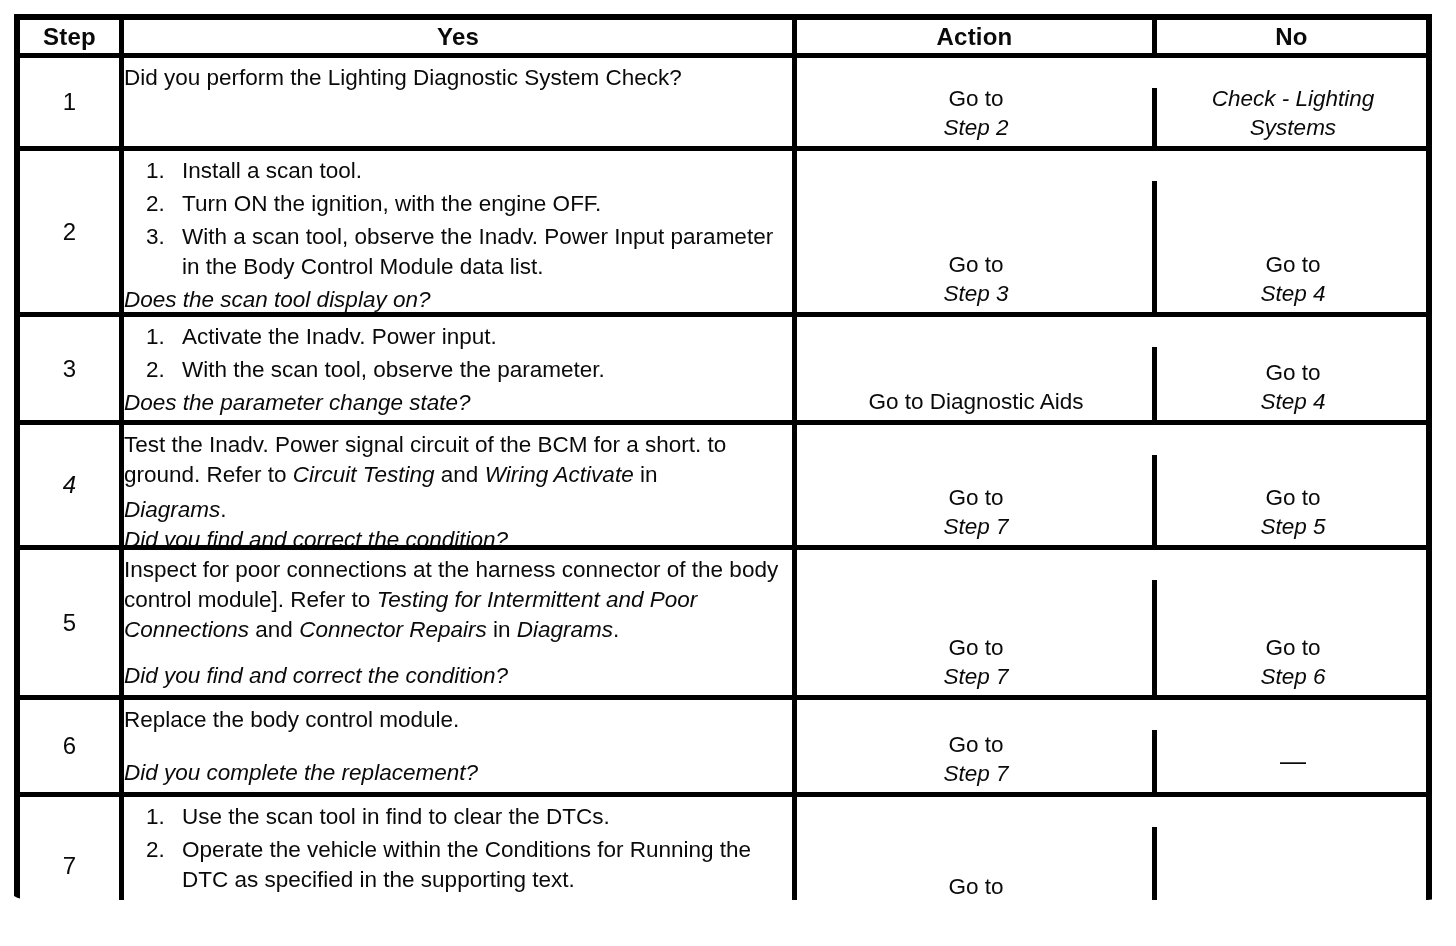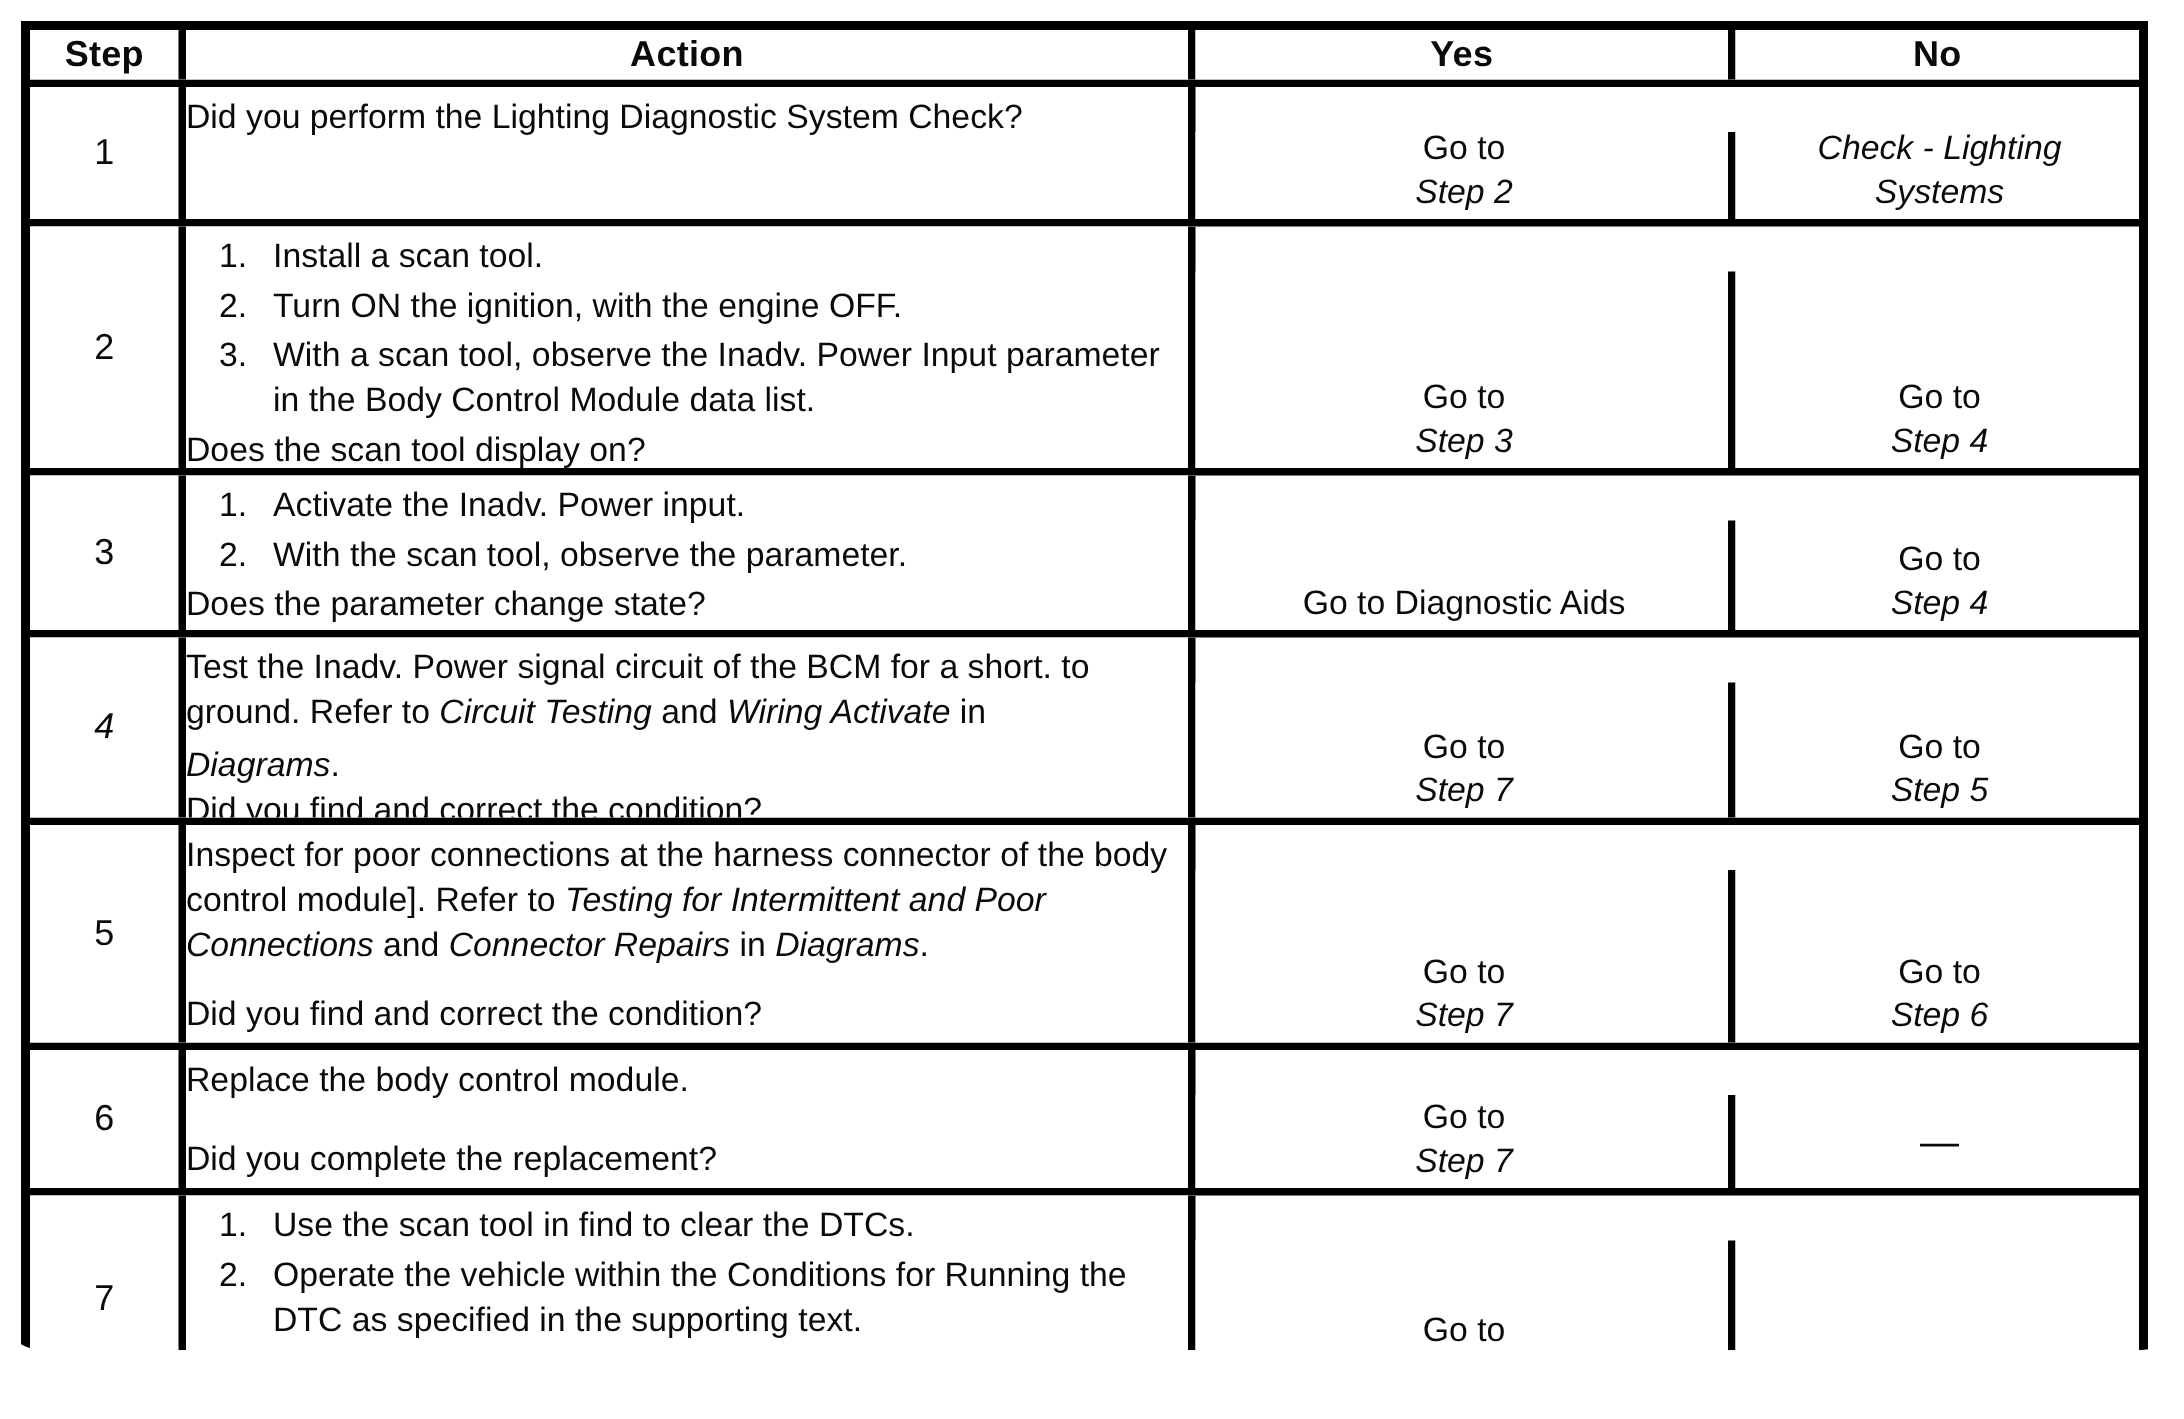--- a/index.html
+++ b/index.html
@@ -24,32 +24,32 @@
   .step-cell{display:flex;align-items:center;justify-content:center;font-size:24px;}
   .action-cell{display:flex;flex-direction:column;padding:5px 6px 4px 0;font-size:22.5px;line-height:30px;}
   .yn-cell{display:flex;flex-direction:column;justify-content:flex-end;align-items:center;
            text-align:center;font-size:22.5px;line-height:29px;padding:0 8px 4px 11px;margin-top:30px;}
   .yn-cell.center{justify-content:center;padding-bottom:0;font-size:26px;}
   .p{}
   .p + .p{margin-top:5px;}
   .li{display:flex;margin-bottom:3px;}
   .li .num{flex:0 0 36px;margin-left:22px;}
   .li .txt{flex:1;}
-  .q{margin-top:auto;}
+  .q{margin-top:auto;font-style:italic;}
   .it{font-style:italic;}
 </style>
 </head>
 <body>
 
 <div class="sheet">
   <div class="tbl">
     <div class="hrow">
       <div class="cell hcell">Step</div>
+      <div class="cell hcell">Yes</div>
       <div class="cell hcell">Action</div>
-      <div class="cell hcell">Yes</div>
       <div class="cell hcell">No</div>
     </div>
     <div style="display:contents"><div class="row r1">
           <div class="cell step-cell">
             <span>1</span>
           </div>
           <div class="cell action-cell">
             <div class="p"><span>Did you perform the Lighting Diagnostic System Check?</span></div>
           </div>
           <div class="cell yn-cell">

